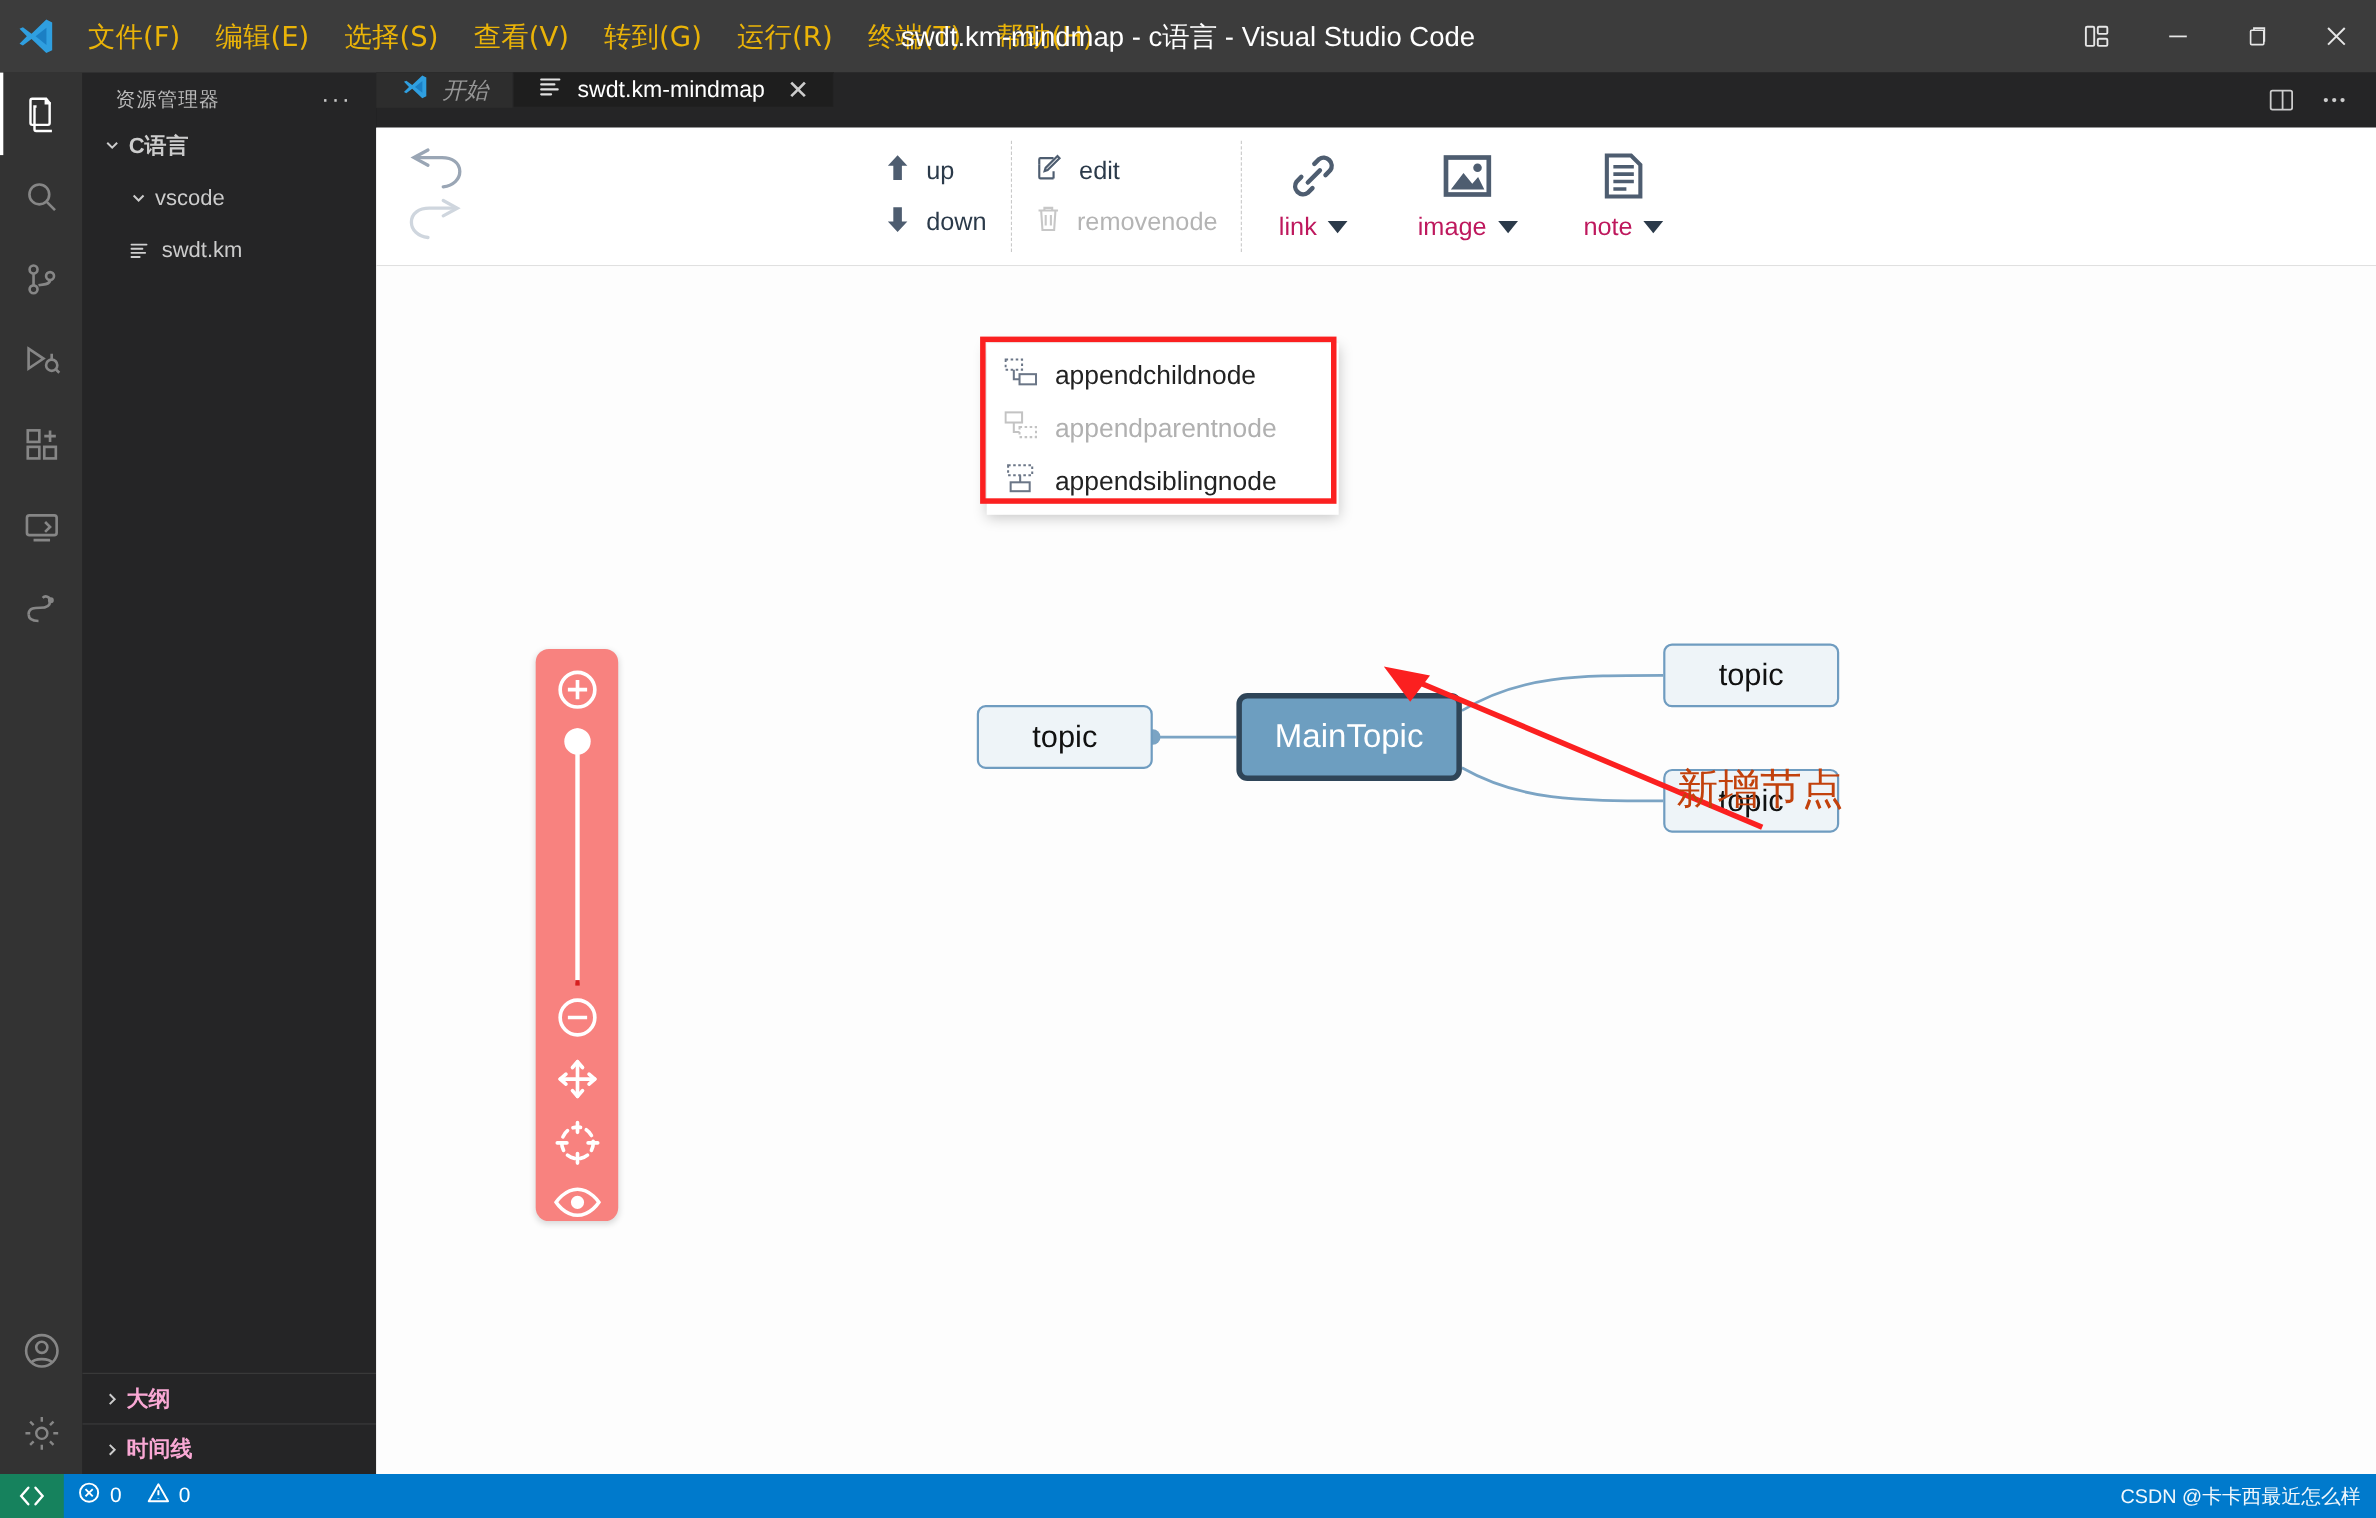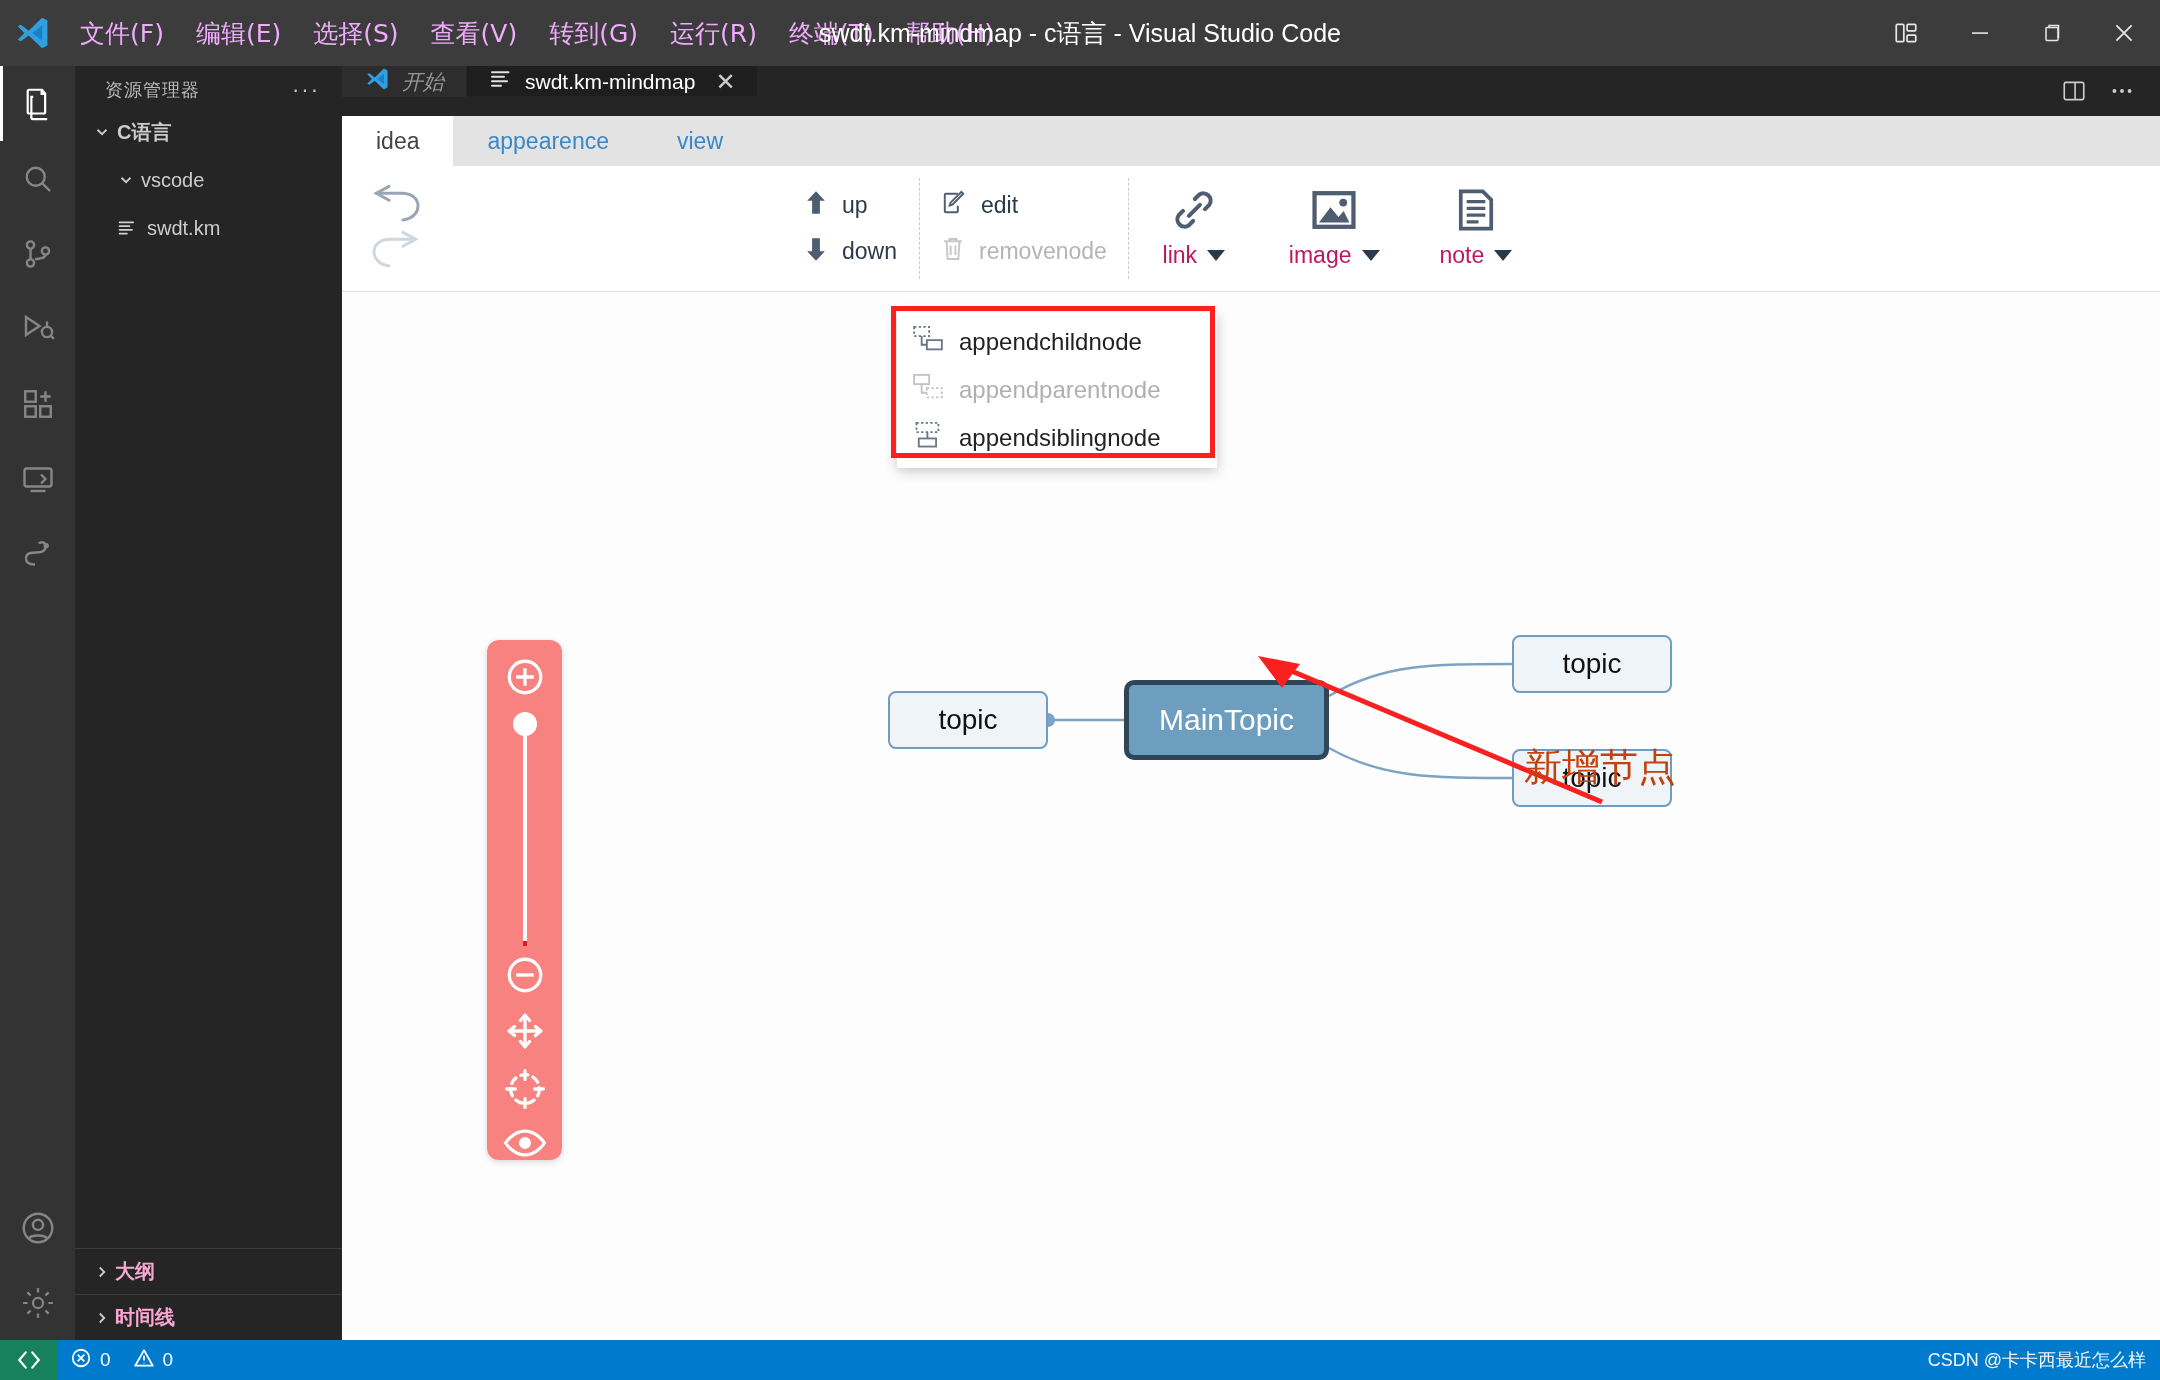--- a/index.html
+++ b/index.html
@@ -11,21 +11,21 @@
   .app { position: relative; width: 2160px; height: 1380px; display: flex; flex-direction: column; }
 
   
   .titlebar {
     height: 66px; background: #3c3c3c; color: #cccccc;
     display: flex; align-items: center; flex: 0 0 66px; position: relative;
   }
   .vs-logo { width: 64px; height: 66px; display: flex; align-items: center; justify-content: center; }
   .menu-items { display: flex; align-items: center; gap: 0px; }
   .menu-item {
-    font-size: 25px; color: #f0abfc; padding: 6px 16px; cursor: default;
+    font-size: 25px; color: #eab308; padding: 6px 16px; cursor: default;
     white-space: nowrap; font-family: "DejaVu Sans", "Liberation Sans", sans-serif;
   }
   .title-center {
     position: absolute; left: 0; right: 0; text-align: center;
     font-size: 25px; color: #ffffff; pointer-events: none;
   }
   .win-controls { position: absolute; right: 0; top: 0; height: 66px; display: flex; align-items: center; }
   .win-btn { width: 72px; height: 66px; display: flex; align-items: center; justify-content: center; color: #e6e6e6; }
   .layout-btn { width: 76px; height: 66px; display: flex; align-items: center; justify-content: center; color: #e6e6e6; }
 
@@ -385,31 +385,20 @@
               <circle cx="5" cy="12" r="1.8"></circle>
                 <circle cx="12" cy="12" r="1.8"></circle>
                 <circle cx="19" cy="12" r="1.8"></circle>
             </svg>
           </div>
         </div>
       </div>
 
       <div class="webview">
 
-        <div class="km-tabs">
-          <div class="km-tab active">
-            <span>idea</span>
-          </div>
-          <div class="km-tab">
-            <span>appearence</span>
-          </div>
-          <div class="km-tab">
-            <span>view</span>
-          </div>
-        </div>
 
         <div class="km-toolbar">
 
           <div class="undo-redo">
             <div class="arrow-btn">
               <svg width="56" height="44" viewBox="0 0 48 38" fill="none" stroke="#9aa6b5" stroke-width="2.6" stroke-linecap="round">
                 <path d="M30 31c8-1 13-6 13-12 0-7-6-11-14-11H10"></path>
                 <path d="M18 2 7 8l11 6"></path>
               </svg>
             </div>

